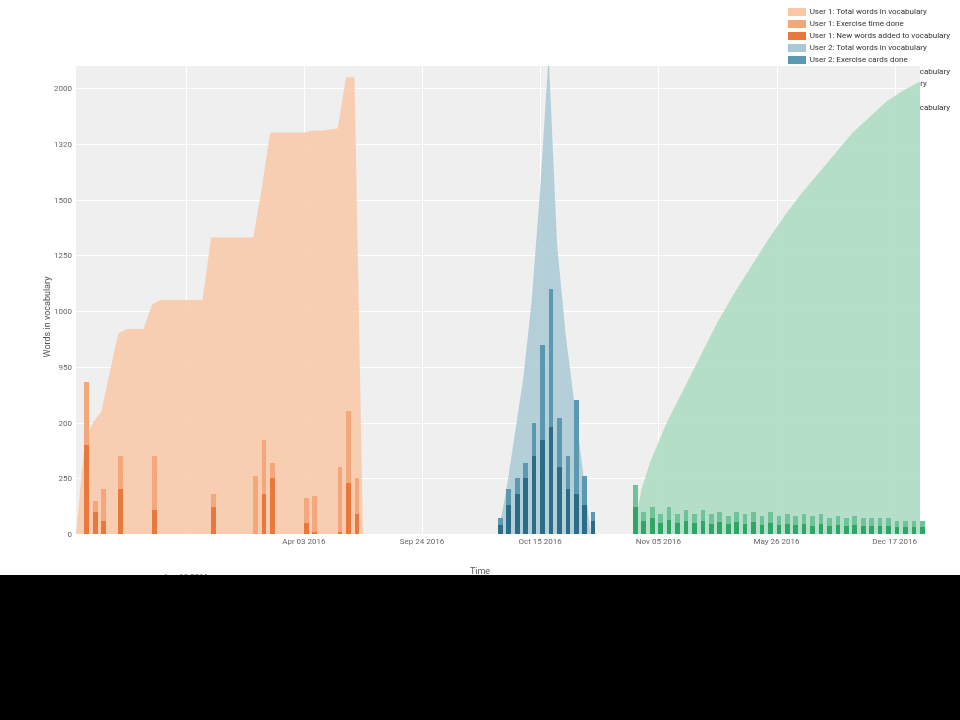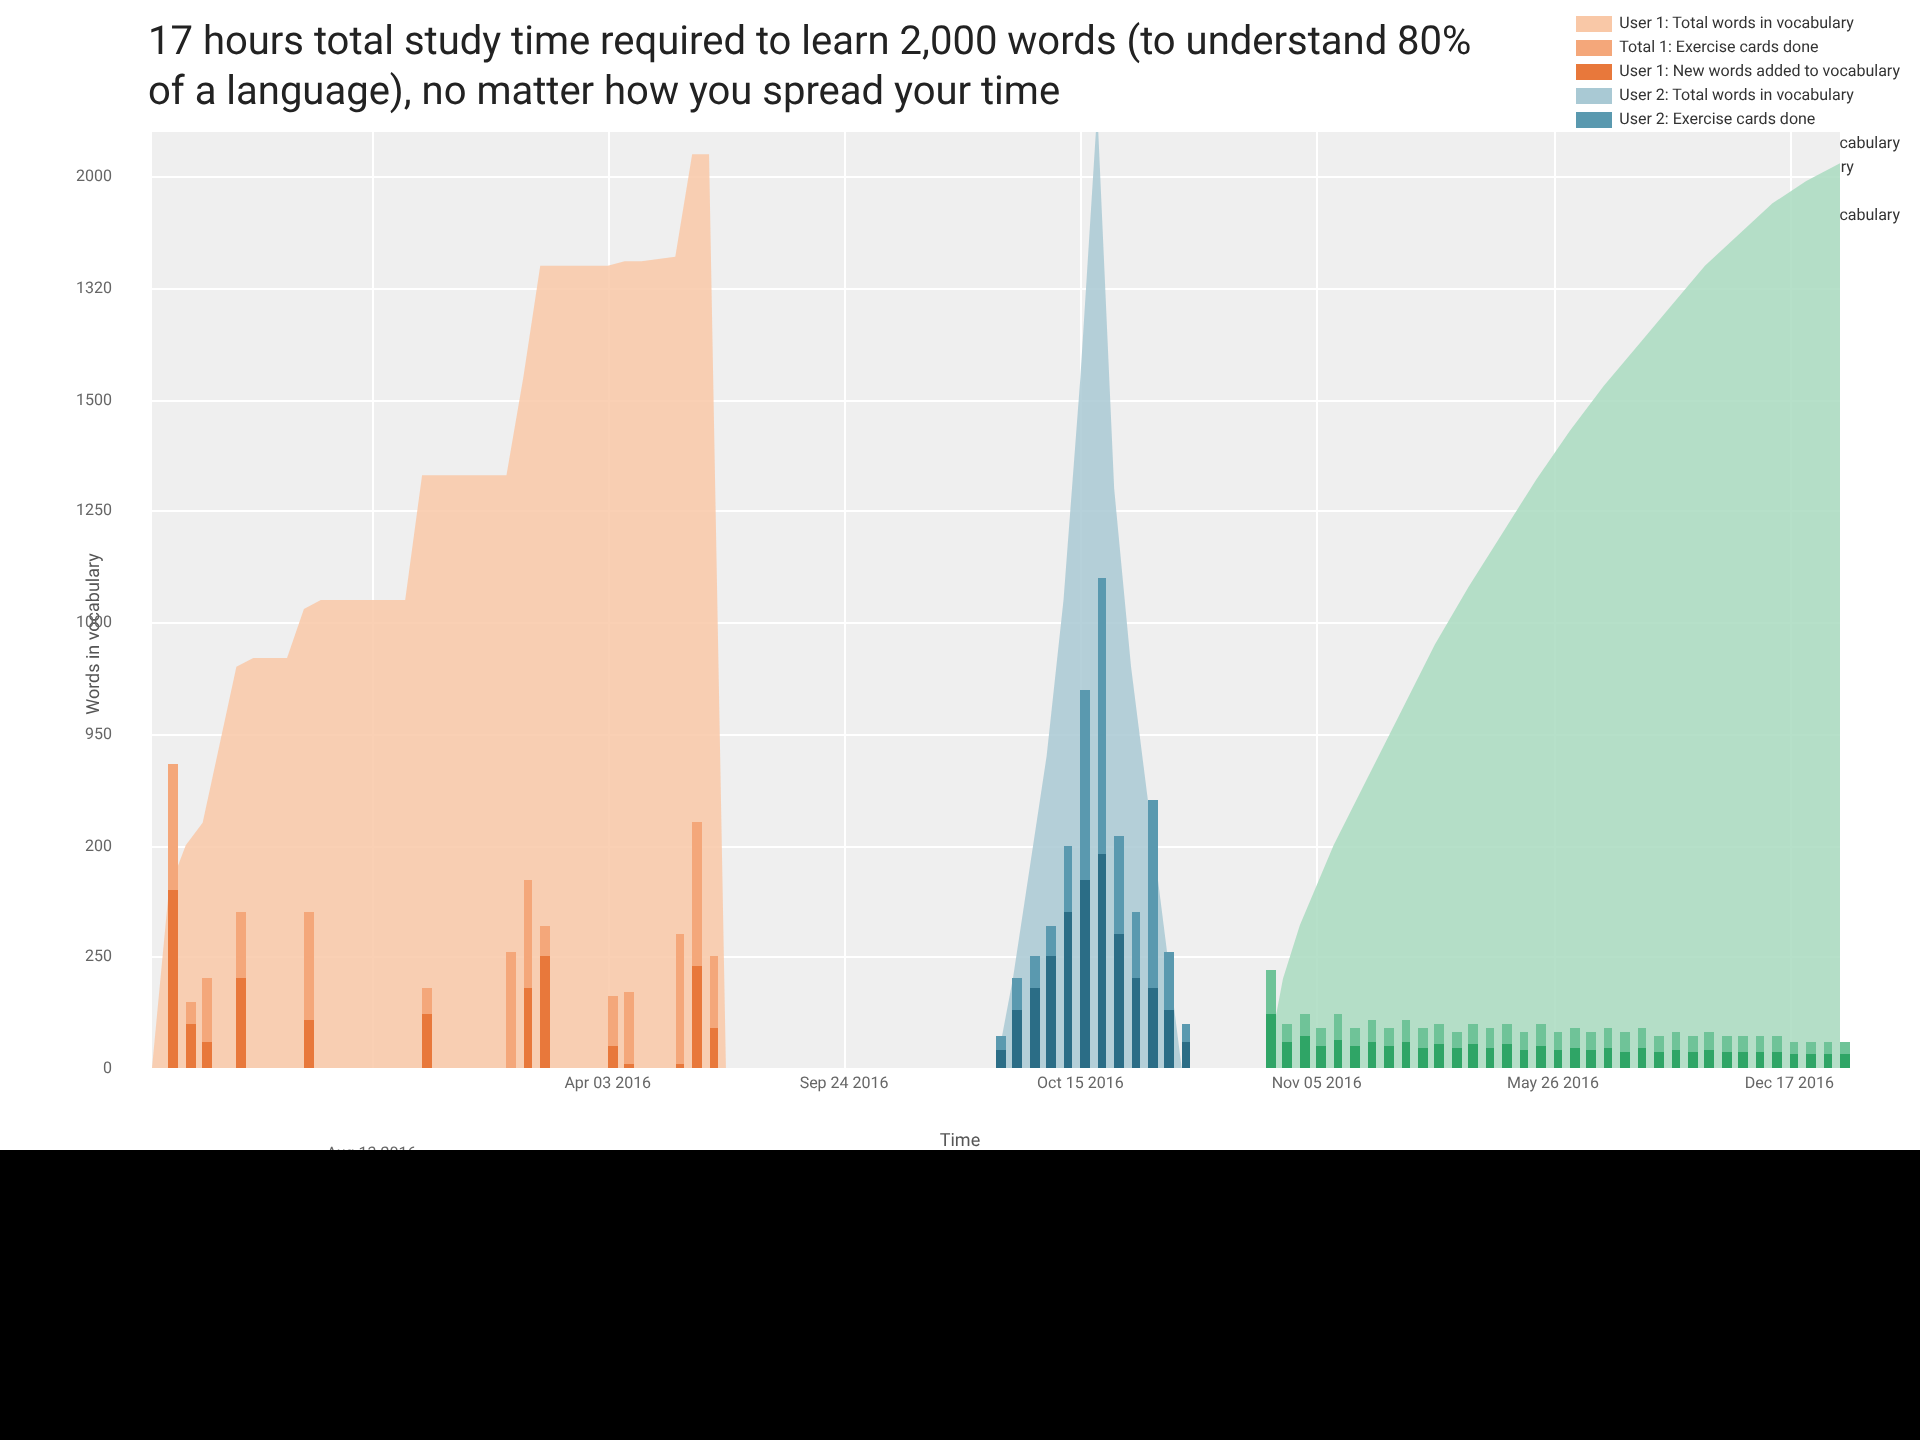--- a/index.html
+++ b/index.html
@@ -6,40 +6,39 @@
   .slide{position:relative;width:960px;height:575px;background:#fff;overflow:hidden;}
   .title{position:absolute;left:74px;top:8px;width:680px;font-size:20px;line-height:1.25;color:#222;}
   .legend{position:absolute;right:10px;top:6px;font-size:8px;line-height:11px;color:#333;}
   .legend-row{display:flex;align-items:center;margin-bottom:1px;}
   .legend-swatch{width:18px;height:8px;margin-right:4px;flex:0 0 18px;}
   .chart{position:absolute;left:40px;top:62px;width:880px;height:500px;}
   .ylabel{position:absolute;left:0;top:0;width:12px;height:100%;}
   .ylabel span{display:block;position:absolute;left:-28px;top:50%;transform:rotate(-90deg) translate(0,-50%);transform-origin:center;font-size:9px;color:#555;white-space:nowrap;}
   .xlabel{position:absolute;left:0;bottom:-14px;width:100%;text-align:center;font-size:9px;color:#555;}
   .plot{position:absolute;left:36px;top:4px;right:0;bottom:28px;background:#efefef;}
-  .tick-y{position:absolute;right:100%;padding-right:20px;font-size:8px;color:#666;transform:translateY(-50%);}
+  .tick-y{position:absolute;right:100%;padding-right:4px;font-size:8px;color:#666;transform:translateY(-50%);}
   .tick-x{position:absolute;top:100%;padding-top:3px;font-size:8px;color:#666;transform:translateX(-50%);white-space:nowrap;}
   .grid-h{position:absolute;left:0;right:0;height:1px;background:#fff;}
   .grid-v{position:absolute;top:0;bottom:0;width:1px;background:#fff;}
   .bar{position:absolute;bottom:0;}
 </style>
 </head>
 <body>
 
 <div class="slide">
-  <div class="title">17 hours total study time required to learn 2,000 words (to understand 80% of a language), no matter how you spread your time</div>
 
   <div class="legend">
       <div class="legend-row">
         <div class="legend-swatch" style="background: rgb(249, 200, 167);"></div>
         <span>User 1: Total words in vocabulary</span>
       </div>
       <div class="legend-row">
         <div class="legend-swatch" style="background: rgb(244, 167, 122);"></div>
-        <span>Total 1: Exercise cards done</span>
+        <span>User 1: Exercise time done</span>
       </div>
       <div class="legend-row">
         <div class="legend-swatch" style="background: rgb(232, 120, 59);"></div>
         <span>User 1: New words added to vocabulary</span>
       </div>
       <div class="legend-row">
         <div class="legend-swatch" style="background: rgb(169, 201, 212);"></div>
         <span>User 2: Total words in vocabulary</span>
       </div>
       <div class="legend-row">

